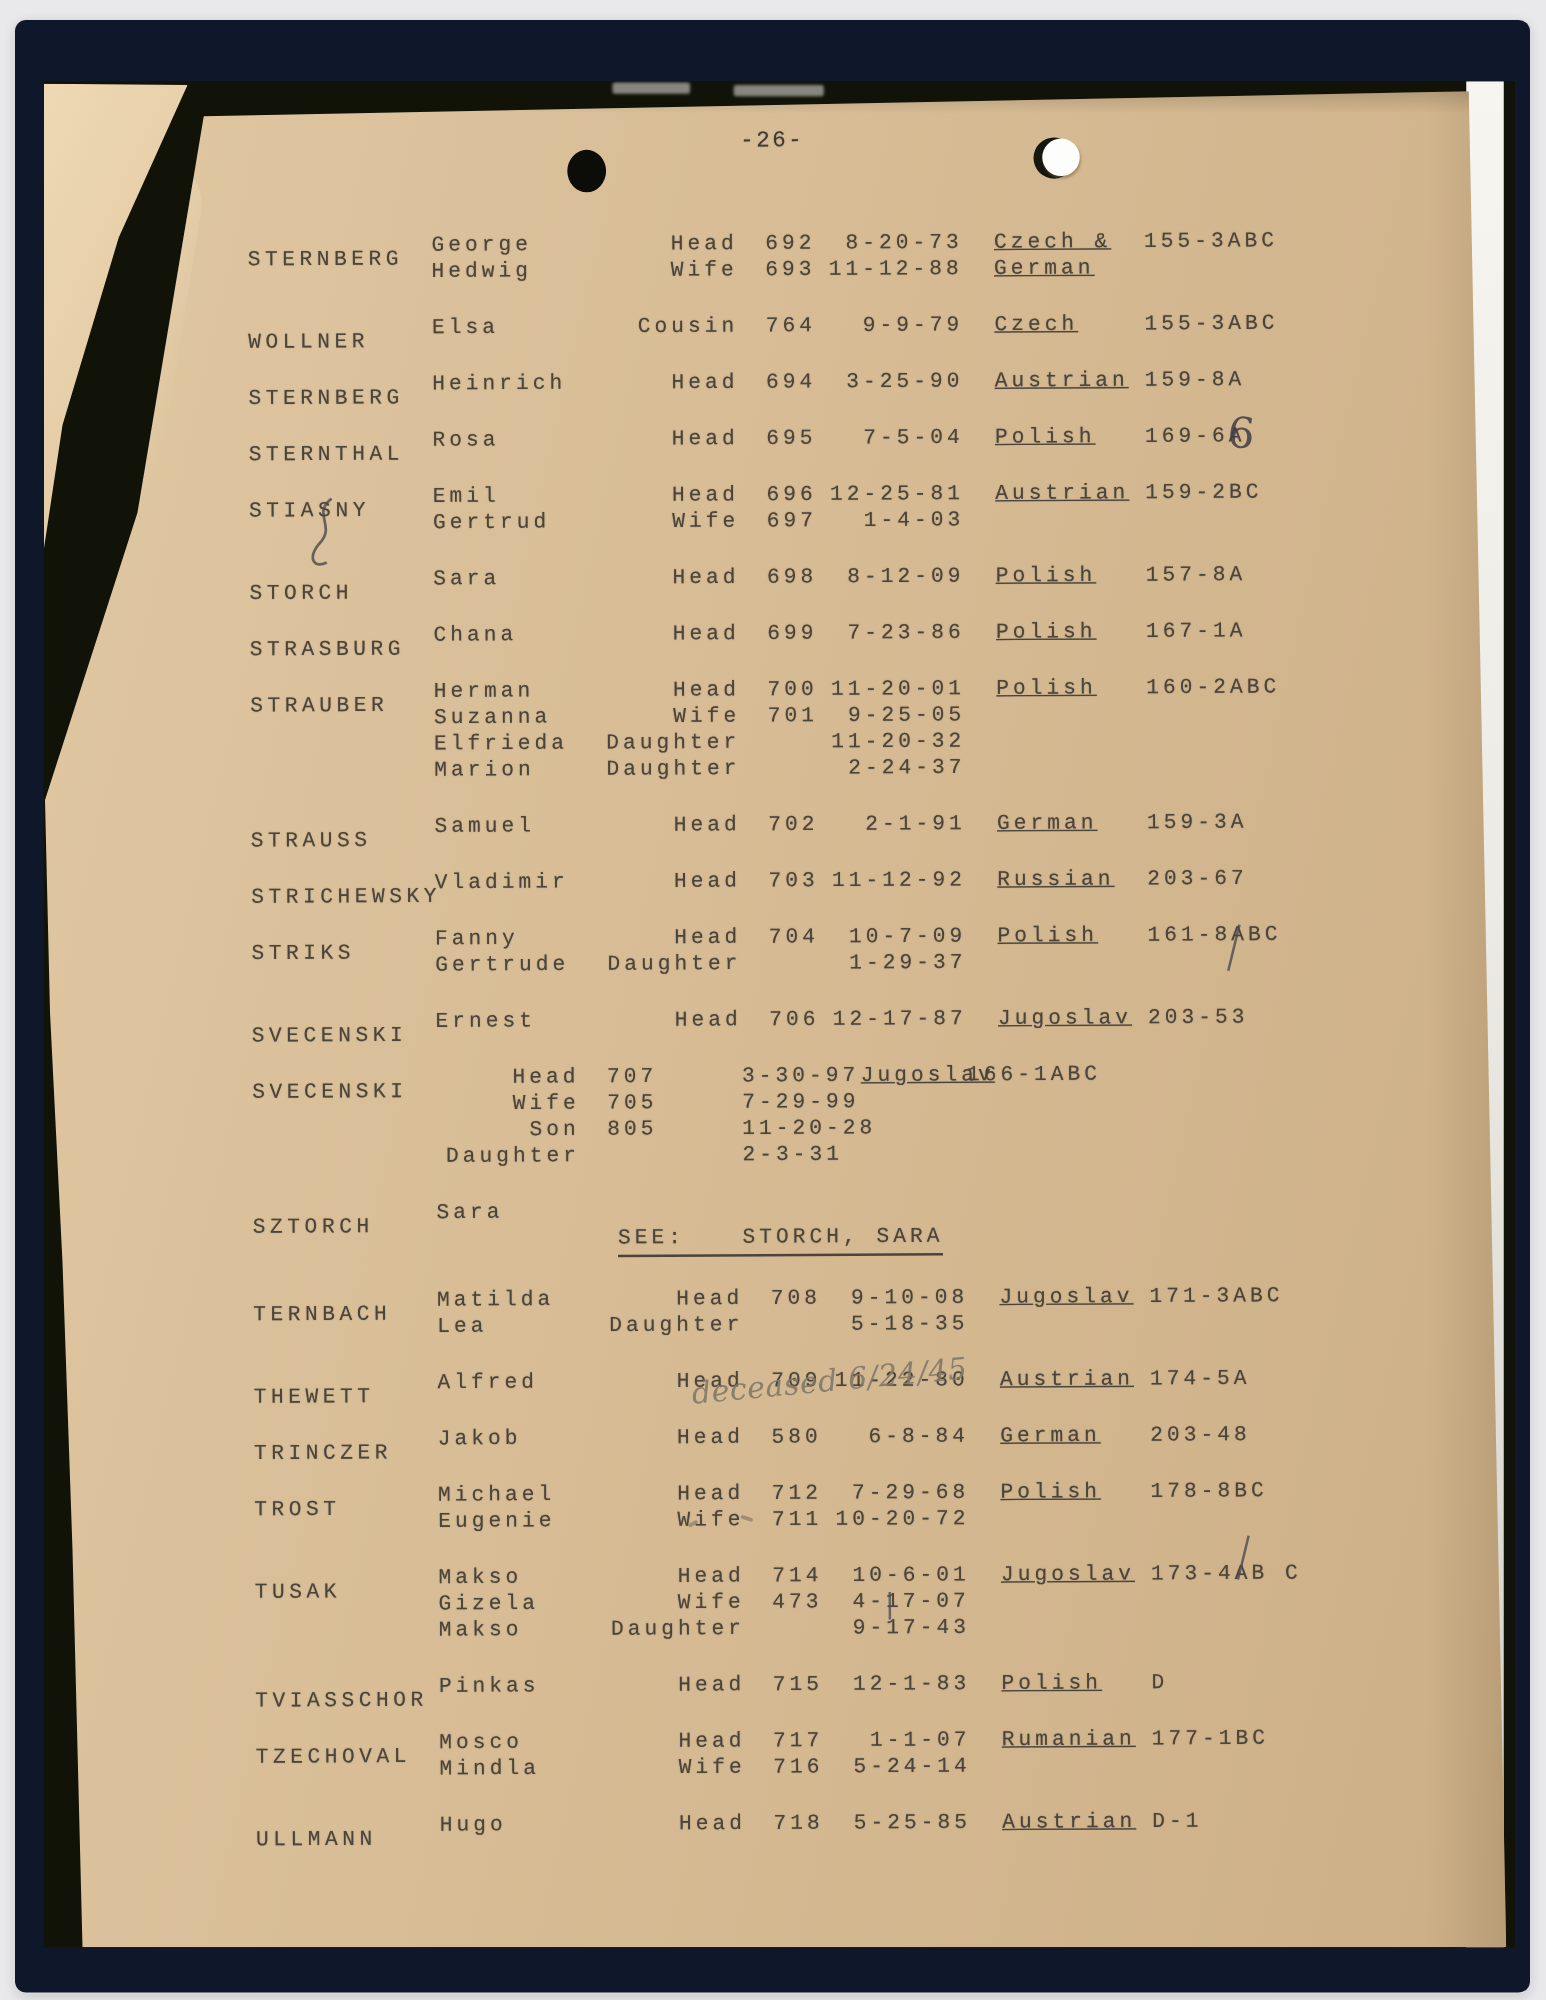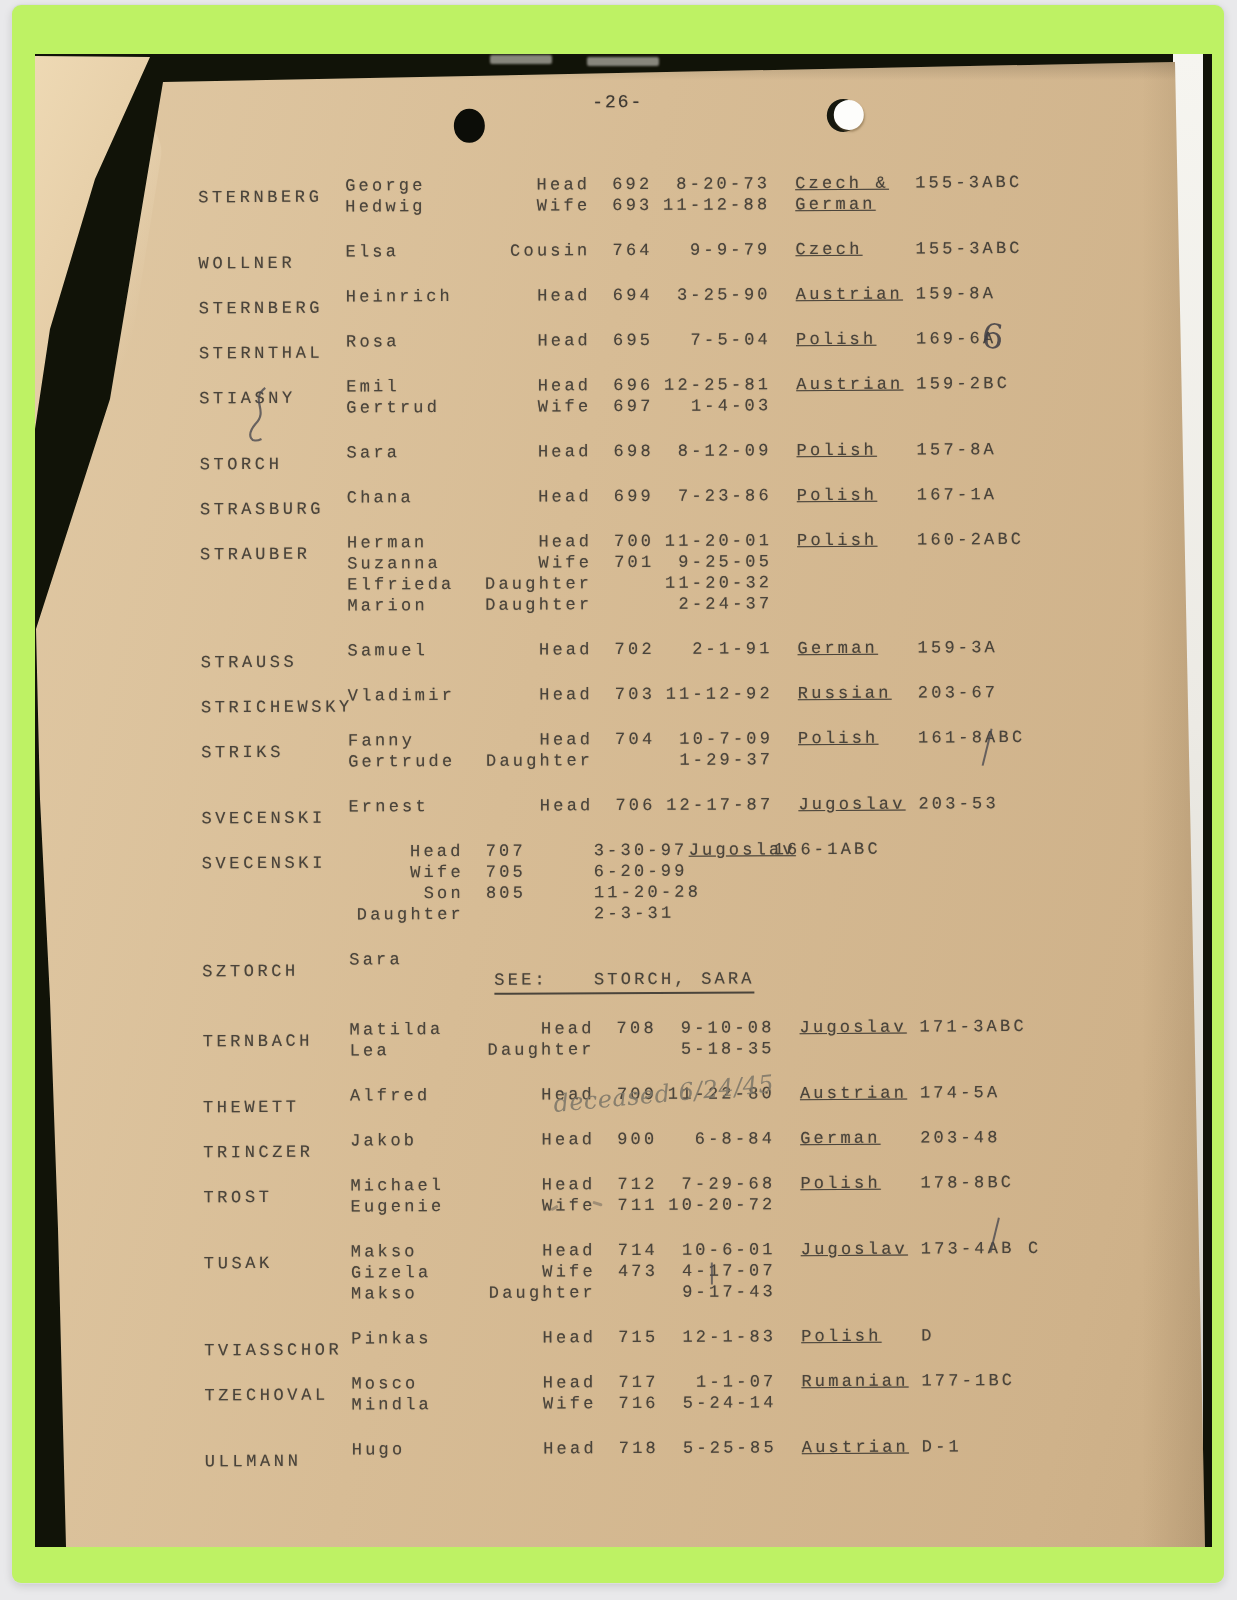--- a/index.html
+++ b/index.html
@@ -3,22 +3,22 @@
 <meta charset="utf-8">
 <style>
   html,body { margin:0; padding:0; }
   body {
     width:1237px; height:1600px;
     background:#e9e9eb;
     font-family:"Liberation Mono","DejaVu Sans Mono",monospace;
     position:relative; overflow:hidden;
   }
   .scan-card {
-    position:absolute; left:12px; top:5px; width:1212px; height:1578px;
-    background:#bef264; border-radius:9px;
+    position:absolute; left:12px; top:16px; width:1212px; height:1578px;
+    background:#0f172a; border-radius:9px;
     box-shadow:0 0 0 1px #dcdcde, 0 3px 10px rgba(0,0,0,0.14);
   }
   .photo {
     position:absolute; left:23px; top:49px; width:1177px; height:1493px;
     background:#111308; overflow:hidden;
   }
   
   .edge-strip {
     position:absolute; left:1138px; top:0; width:30px; height:1493px;
     background:linear-gradient(to bottom,#f6f5f0 0%,#eceae4 45%,#d2cfc7 100%);
@@ -393,21 +393,21 @@
               <div class="line">Son</div>
               <div class="line">Daughter</div>
             </div>
     <div class="c-num">
               <div class="line">707</div>
               <div class="line">705</div>
               <div class="line">805</div>
             </div>
     <div class="c-date">
               <div class="line">3-30-97</div>
-              <div class="line">6-20-99</div>
+              <div class="line">7-29-99</div>
               <div class="line">11-20-28</div>
               <div class="line">2-3-31</div>
             </div>
     <div class="c-nat">
               <div class="line">Jugoslav</div>
             </div>
     <div class="c-code">166-1ABC</div>
 
   </div>
           <div class="row">
@@ -469,21 +469,21 @@
   </div>
           <div class="row">
     <div class="c-surname">TRINCZER</div>
     <div class="c-name">
               <div class="line">Jakob</div>
             </div>
     <div class="c-rel">
               <div class="line">Head</div>
             </div>
     <div class="c-num">
-              <div class="line">900</div>
+              <div class="line">580</div>
             </div>
     <div class="c-date">
               <div class="line">6-8-84</div>
             </div>
     <div class="c-nat">
               <div class="line">German</div>
             </div>
     <div class="c-code">203-48</div>
 
   </div>

